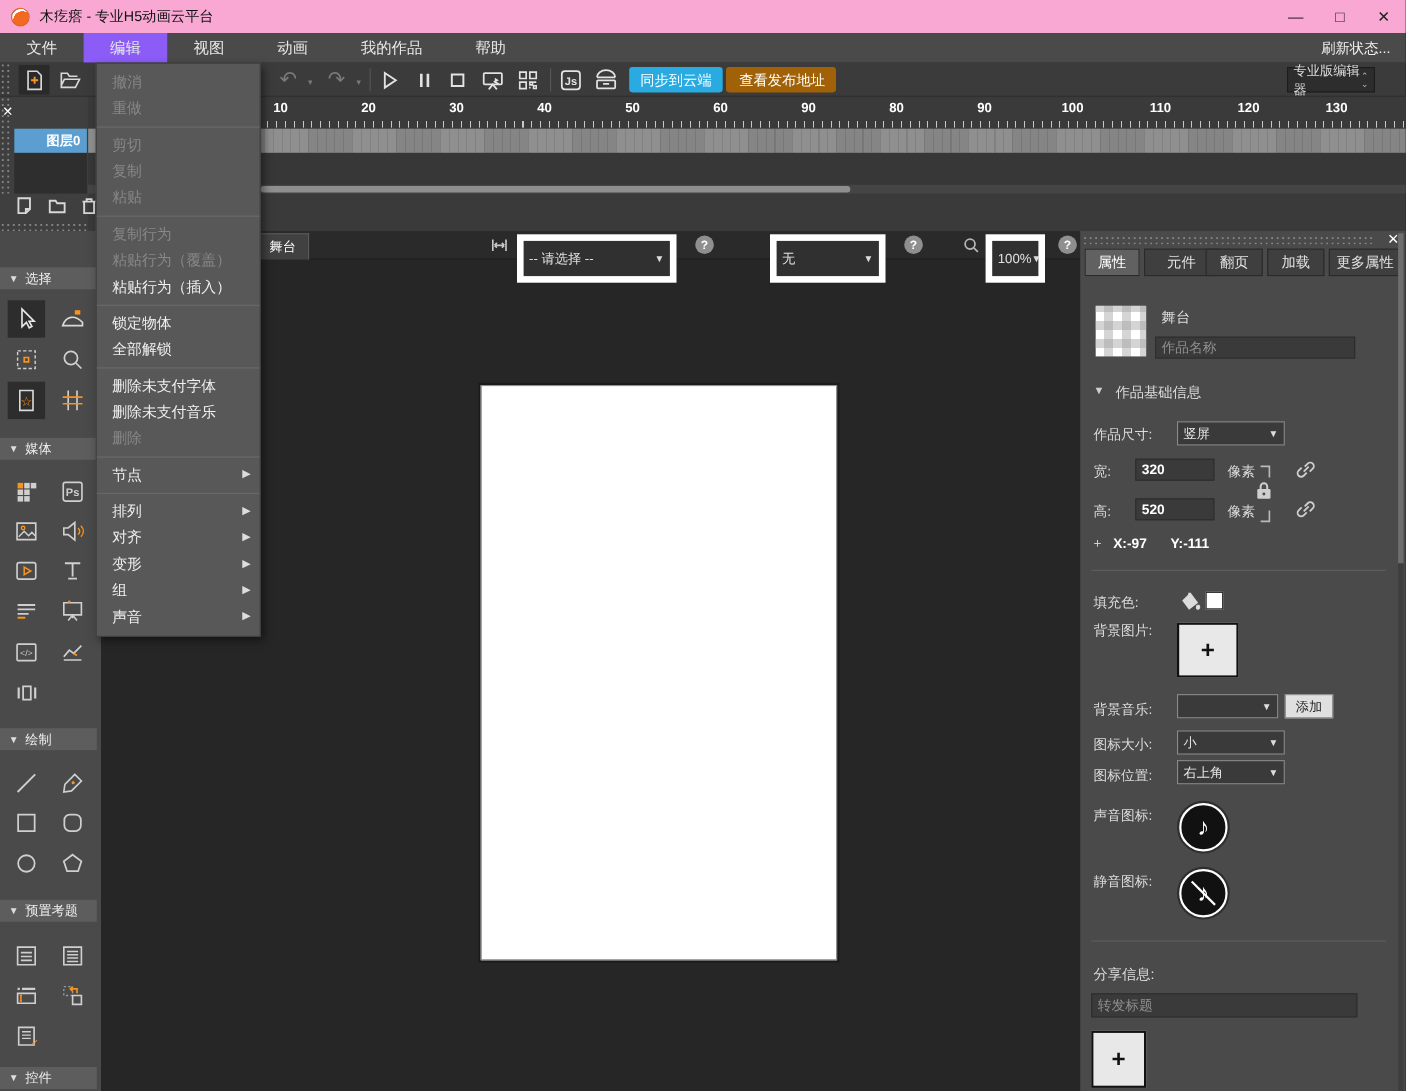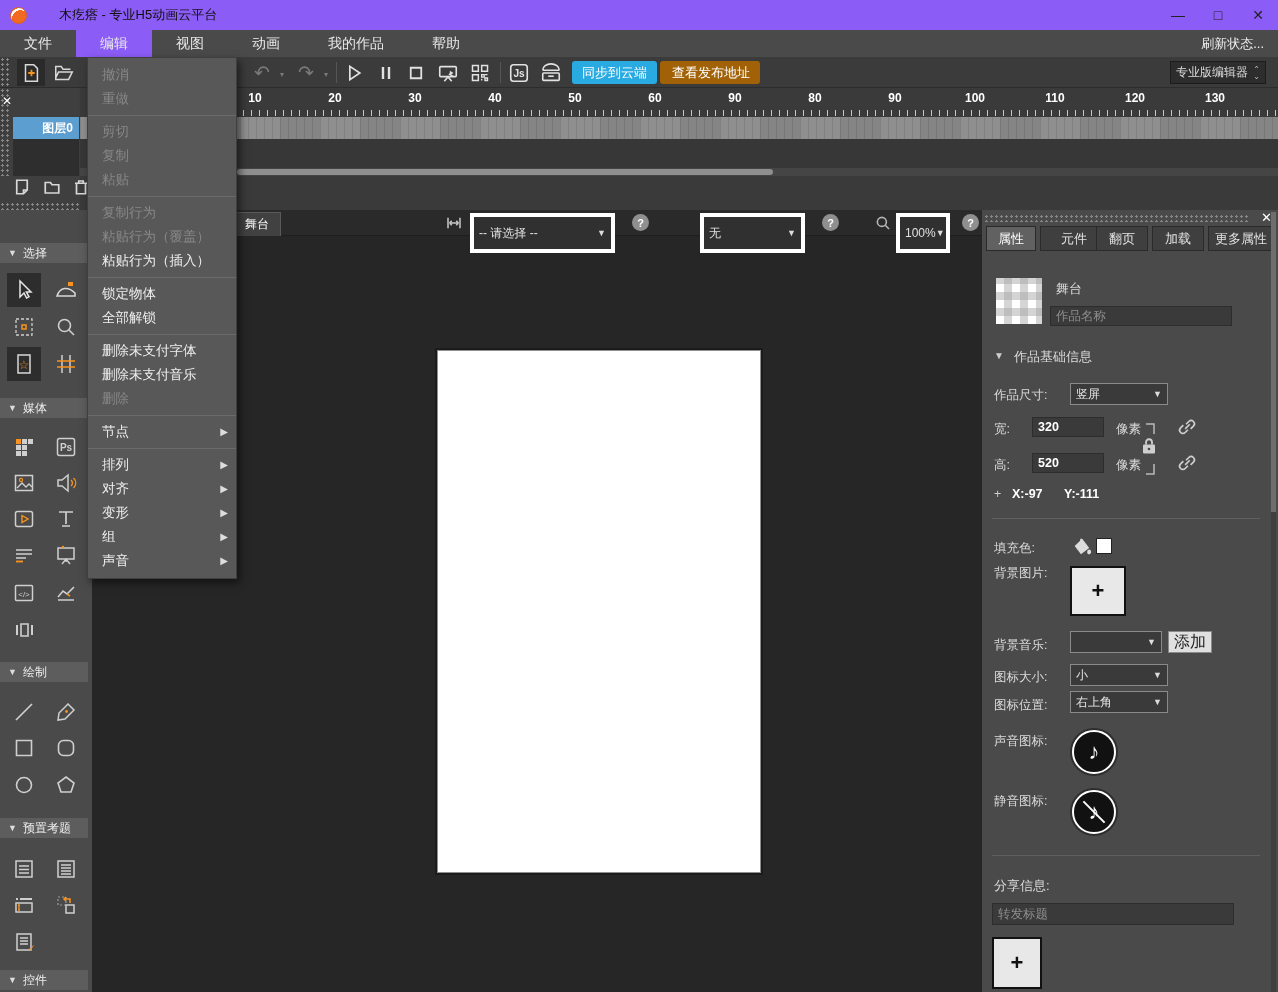--- a/index.html
+++ b/index.html
@@ -2,22 +2,22 @@
 <html><head>
 <meta charset="utf-8">
 <style>
   * { margin:0; padding:0; box-sizing:border-box; }
   html,body { width:1278px; height:992px; overflow:hidden; background:#262626;
     font-family:"Liberation Sans","DejaVu Sans",sans-serif; }
   .abs { position:absolute; }
   #app { position:relative; width:1278px; height:992px; }
 
   
-  #titlebar { left:0; top:0; width:1278px; height:30px; background:#8b5cf6; color:#111;
-    display:flex; align-items:center;gap:23px; }
+  #titlebar { left:0; top:0; width:1278px; height:30px; background:#f9a8d4; color:#111;
+    display:flex; align-items:center; }
   .logo { width:17px; height:17px; border-radius:50%; margin-left:10px;
     background:radial-gradient(circle at 62% 70%, #f26a22 0 58%, #ffffff 60% 74%, #f08519 76%);
     border:1px solid #e0601c; }
   #win-title { margin-left:9px; font-size:13px; }
   .winctl { width:40px; text-align:center; font-size:14px; color:#222; line-height:30px; cursor:default;}
   #winctls { margin-left:auto; display:flex; }
 
   
   #menubar { left:0; top:30px; width:1278px; height:27px; background:#4a4a4a; display:flex;
     align-items:stretch; font-size:14px; color:#e8e8e8; }
@@ -31,21 +31,21 @@
     border-bottom:1px solid #2c2c2c; }
   .tbtn { position:absolute; top:2px; width:28px; height:27px; display:flex; align-items:center;
     justify-content:center; }
   .tbtn.activebg { background:#2a2a2a; }
   .tsep { position:absolute; top:5px; width:1px; height:21px; background:#565656; }
   .caret { position:absolute; top:13px; font-size:8px; color:#7a7a7a; }
   .pushbtn { position:absolute; top:4px; height:23px; border-radius:3px; color:#fff; font-size:13px;
     display:flex; align-items:center; padding:0 10px; }
   #btn-sync { left:572px; background:#29abe2; }
   #btn-publish { left:660px; background:#a16207;padding-left:12px; }
-  #editor-select { left:1170px; top:4px; width:96px; height:23px; background:#2d2d2d;
+  #editor-select { left:1170px; top:4px; width:80px; height:23px; background:#2d2d2d;
     border:1px solid #1c1c1c; color:#ddd; font-size:12px; display:flex; align-items:center;
     justify-content:space-between; padding:0 5px; position:absolute; }
   .updown { font-size:8px; line-height:7px; color:#bbb; text-align:center; }
 
   .dotted { background-image:radial-gradient(#868686 1px, transparent 1.3px);
     background-size:5px 5px; }
 
   
   #timeline { left:0; top:88px; width:1278px; height:122px; background:#3a3a3a; }
   #layers-panel { left:0; top:88px; width:80px; height:122px; background:#3f3f3f; }
@@ -82,21 +82,21 @@
   svg.ic { display:block; }
   .ic path, .ic rect, .ic circle, .ic line, .ic polyline, .ic polygon
     { vector-effect:non-scaling-stroke; }
 
   #canvas { left:92px; top:210px; width:890px; height:782px; background:#262626; }
   #stage-bar { left:0; top:0; width:890px; height:26px; background:#2a2a2a;
     border-bottom:1px solid #1e1e1e; position:absolute; }
   #stage-tab { position:absolute; left:141px; top:2px; width:48px; height:24px; background:#414141;
     border:1px solid #5a5a5a; border-bottom:none; color:#fff; font-size:12px; display:flex;
     align-items:center; justify-content:center; }
-  .sbar-sel { position:absolute; top:3px; height:20px; background:#303030; border:4px solid #ffffff;
+  .sbar-sel { position:absolute; top:3px; height:20px; background:#303030; border:6px solid #ffffff;
     color:#e0e0e0; font-size:12px; display:flex; align-items:center; justify-content:space-between;
     padding:16px 5px; }
   .sbar-sel .arrow, .sel .arrow { font-size:9px; color:#ddd; }
   .help { position:absolute; top:4px; width:17px; height:17px; border-radius:50%; background:#8f8f8f;
     color:#fff; font-size:11px; font-weight:bold; display:flex; align-items:center; justify-content:center; }
   #stage-rect { position:absolute; left:345px; top:140px; width:324px; height:523px; background:#fff;
     border:1px solid #8f8f8f; box-shadow:0 0 0 2px #1b1b1b; }
 
   
   #prop-panel { left:982px; top:210px; width:296px; height:782px; background:#4a4a4a; }
@@ -578,21 +578,21 @@
 
     <div class="plabel" style="left:12px;top:355px">背景图片:</div>
     <div class="plusbtn" style="left:88px;top:356px;width:56px;height:50px">+</div>
 
     <div class="plabel" style="left:12px;top:427px">背景音乐:</div>
     <div class="sel" style="left:88px;top:421px;width:92px">
       <span></span>
       <span class="arrow">▼</span>
     </div>
     <div class="abs" style="left:186px;top:421px;width:44px;height:22px;background:#e0e0e0;border:1px solid #8a8a8a;
-         color:#222;font-size:16px;display:flex;align-items:center;justify-content:center">添加</div>
+         color:#222;font-size:12px;display:flex;align-items:center;justify-content:center">添加</div>
 
     <div class="plabel" style="left:12px;top:459px">图标大小:</div>
     <div class="sel" style="left:88px;top:454px;width:98px">
       <span>小</span>
       <span class="arrow">▼</span>
     </div>
 
     <div class="plabel" style="left:12px;top:487px">图标位置:</div>
     <div class="sel" style="left:88px;top:481px;width:98px">
       <span>右上角</span>

